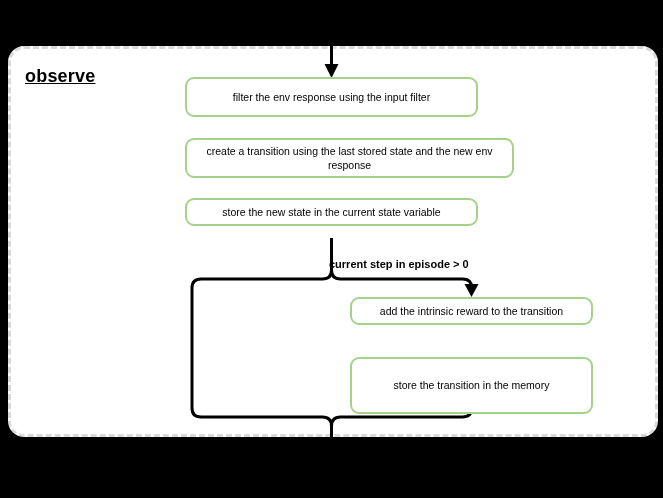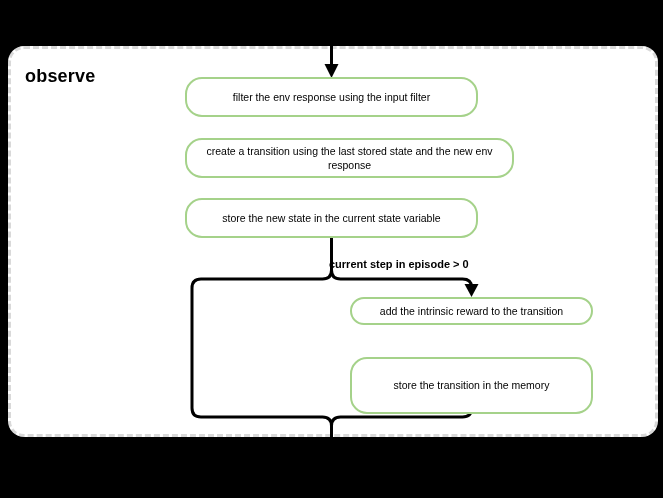--- a/index.html
+++ b/index.html
@@ -23,40 +23,41 @@
     position:absolute; left:8px; top:46px;
     width:650px; height:391px;
     background: var(--frame-fill);
     border:3px dashed var(--frame-border);
     border-radius:16px;
   }
   .frame-title {
     position:absolute; left:25px; top:66px;
     font-size:18px; font-weight:bold; color:#000;
     letter-spacing:0.2px;
+    text-decoration:underline;
   }
   svg.connectors {
     position:absolute; left:0; top:0; width:663px; height:498px;
     pointer-events:none;
   }
   svg.connectors path { stroke:var(--connector); stroke-width:3; fill:none; }
   svg.connectors polygon { fill:var(--connector); stroke:none; }
   .node {
     position:absolute;
     background: var(--node-fill);
     border:2.5px solid var(--node-border);
-    border-radius:17px;
+    border-radius:9px;
     display:flex; align-items:center; justify-content:center;
     text-align:center;
     font-size:10.5px; line-height:1.35; color:#000;
     padding:2px 10px;
   }
   .n1 { left:185px; top:77px;  width:293px; height:40px; }
   .n2 { left:185px; top:138px; width:329px; height:40px; }
-  .n3 { left:185px; top:198px; width:293px; height:40px; }
+  .n3 { left:185px; top:198px; width:293px; height:28px; }
   .n4 { left:350px; top:297px; width:243px; height:28px; }
   .n5 { left:350px; top:357px; width:243px; height:57px; }
   .branch-label {
     position:absolute; left:329px; top:258px;
     font-size:11px; font-weight:bold; color:#000;
     white-space:nowrap;
   }
 </style>
 </head>
 <body>

